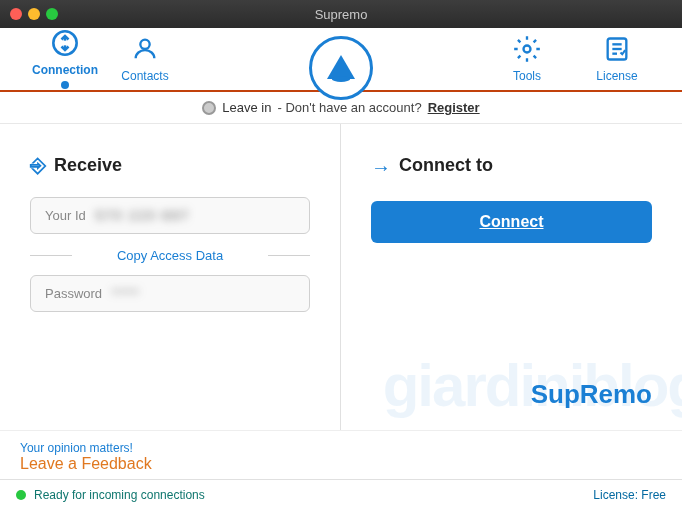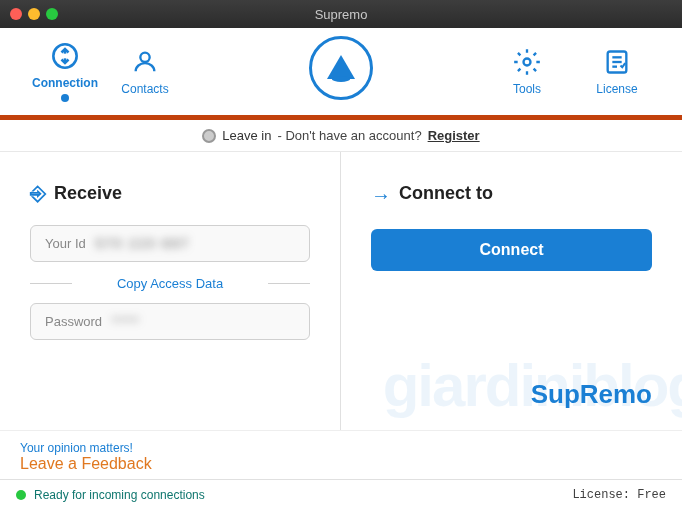--- a/index.html
+++ b/index.html
@@ -33,26 +33,26 @@
     .traffic-light {
       width: 12px;
       height: 12px;
       border-radius: 50%;
     }
     .tl-red { background: #ff5f57; }
     .tl-yellow { background: #febc2e; }
     .tl-green { background: #28c840; }
     .navbar {
       background: white;
-      height: 92px;
+      height: 64px;
       display: flex;
       align-items: center;
       justify-content: space-between;
       padding: 0 30px;
-      border-bottom: 5px solid #c2410c;
+      border-bottom: 2px solid #c2410c;
       position: relative;
     }
     .nav-item {
       display: flex;
       flex-direction: column;
       align-items: center;
       gap: 6px;
       cursor: pointer;
       min-width: 70px;
     }
@@ -216,20 +216,21 @@
       width: 100%;
       padding: 12px;
       background: #1a7fd4;
       color: white;
       border: none;
       border-radius: 6px;
       font-size: 16px;
       font-weight: 600;
       cursor: pointer;
       margin-top: 4px;
+      text-decoration: underline;
     }
     .supremo-brand {
       color: #1a7fd4;
       font-size: 26px;
       font-weight: 700;
       align-self: flex-end;
       margin-top: auto;
     }
     .watermark {
       position: absolute;
@@ -258,21 +259,21 @@
       align-items: center;
       gap: 8px;
     }
     .status-dot {
       width: 10px;
       height: 10px;
       border-radius: 50%;
       background: #28c840;
     }
     .status-text { color: #0f766e; }
-    .license-text { color: #404040; font-family: Liberation Mono, monospace; }
+    .license-text { color: #0369a1; }
     .feedback-section {
       background: white;
       padding: 10px 20px 6px 20px;
       border-top: 1px solid #eee;
     }
     .feedback-opinion {
       color: #1a7fd4;
       font-size: 12px;
       font-weight: 500;
     }

